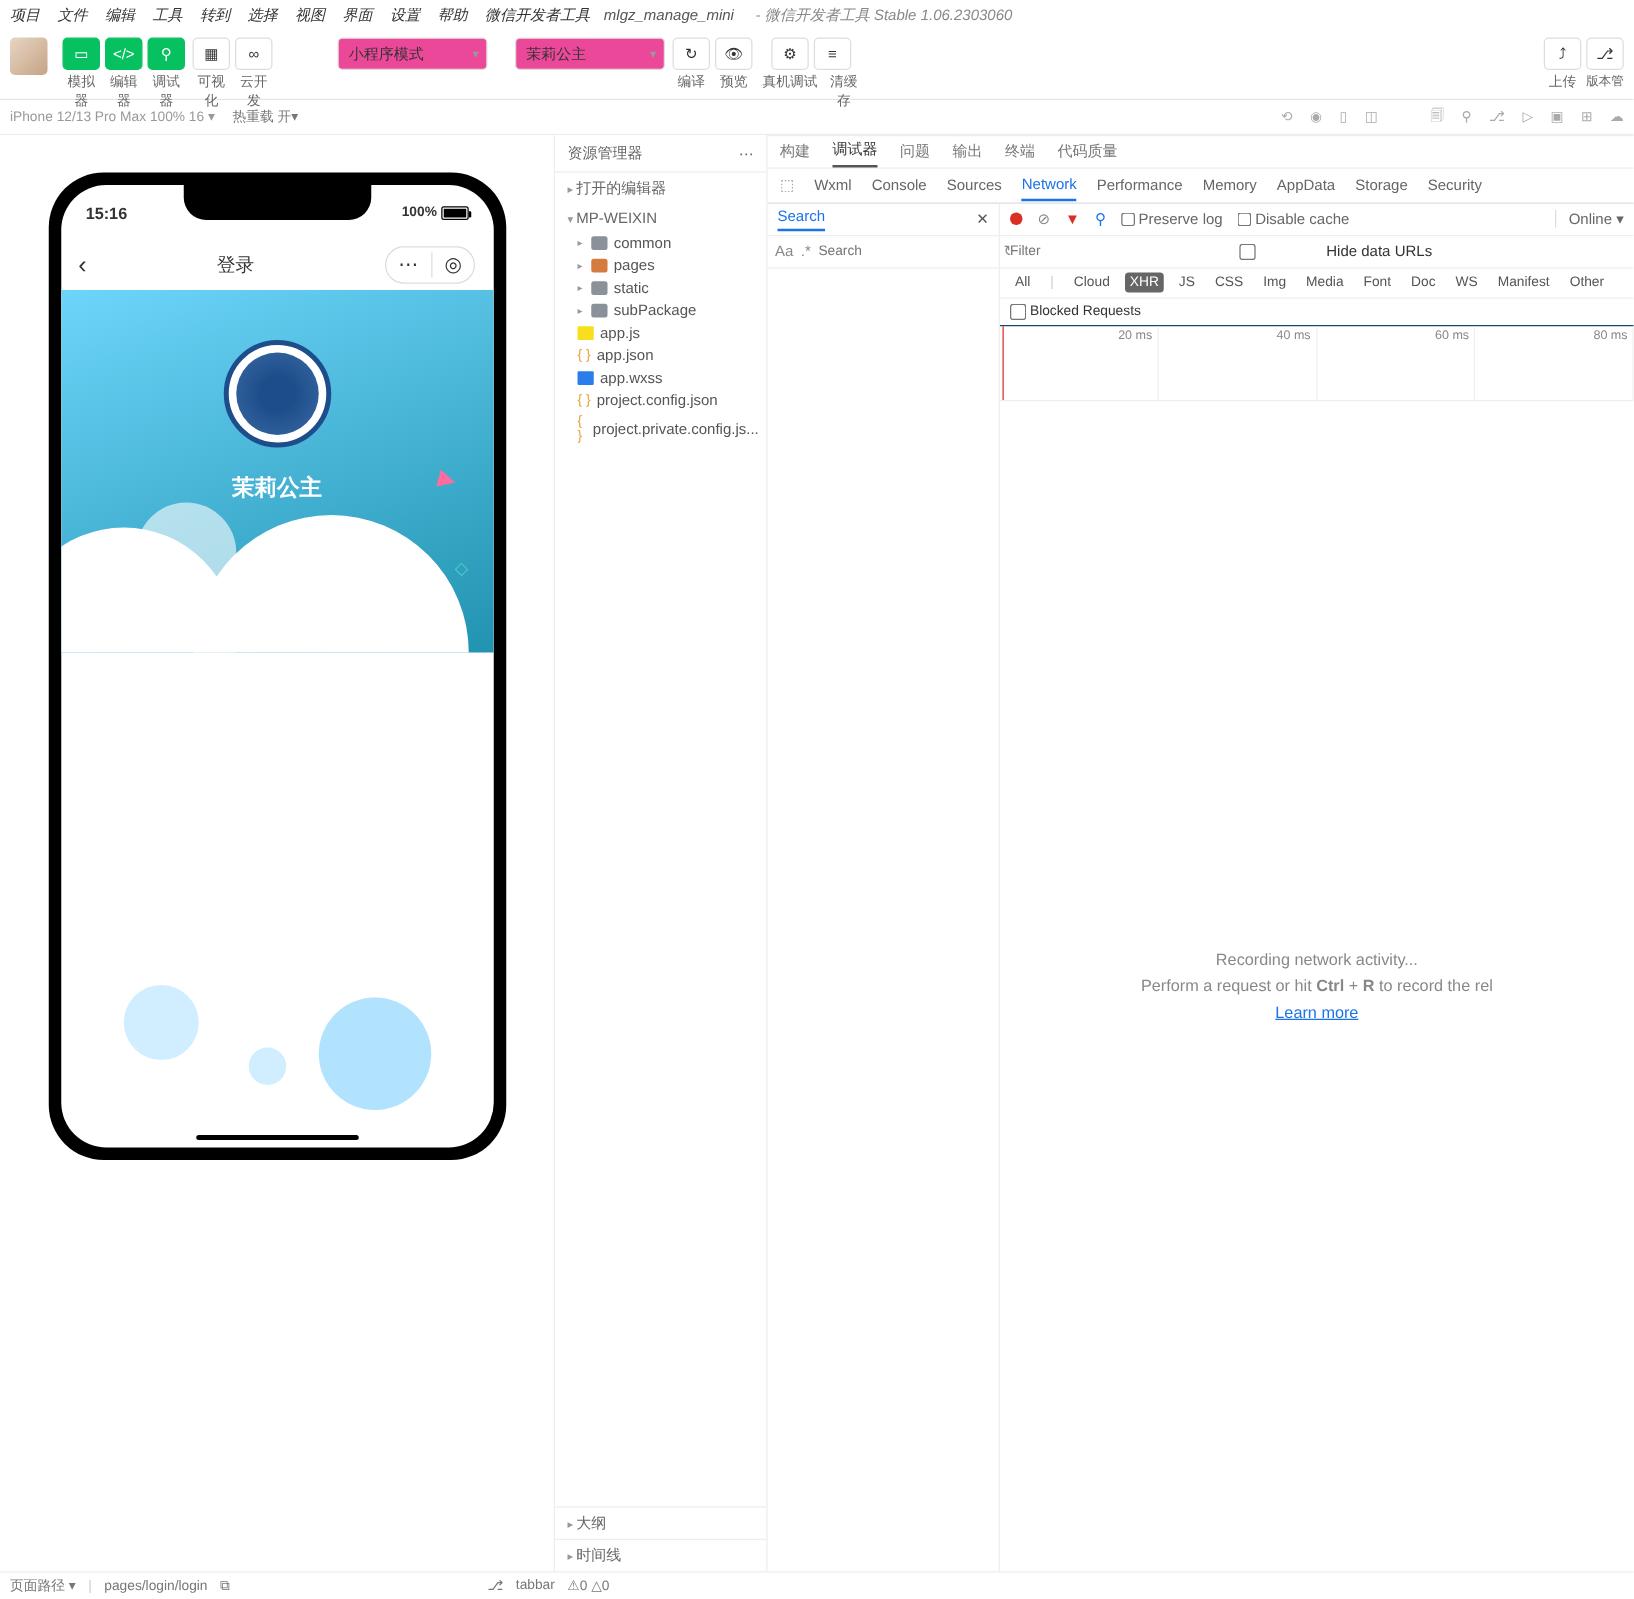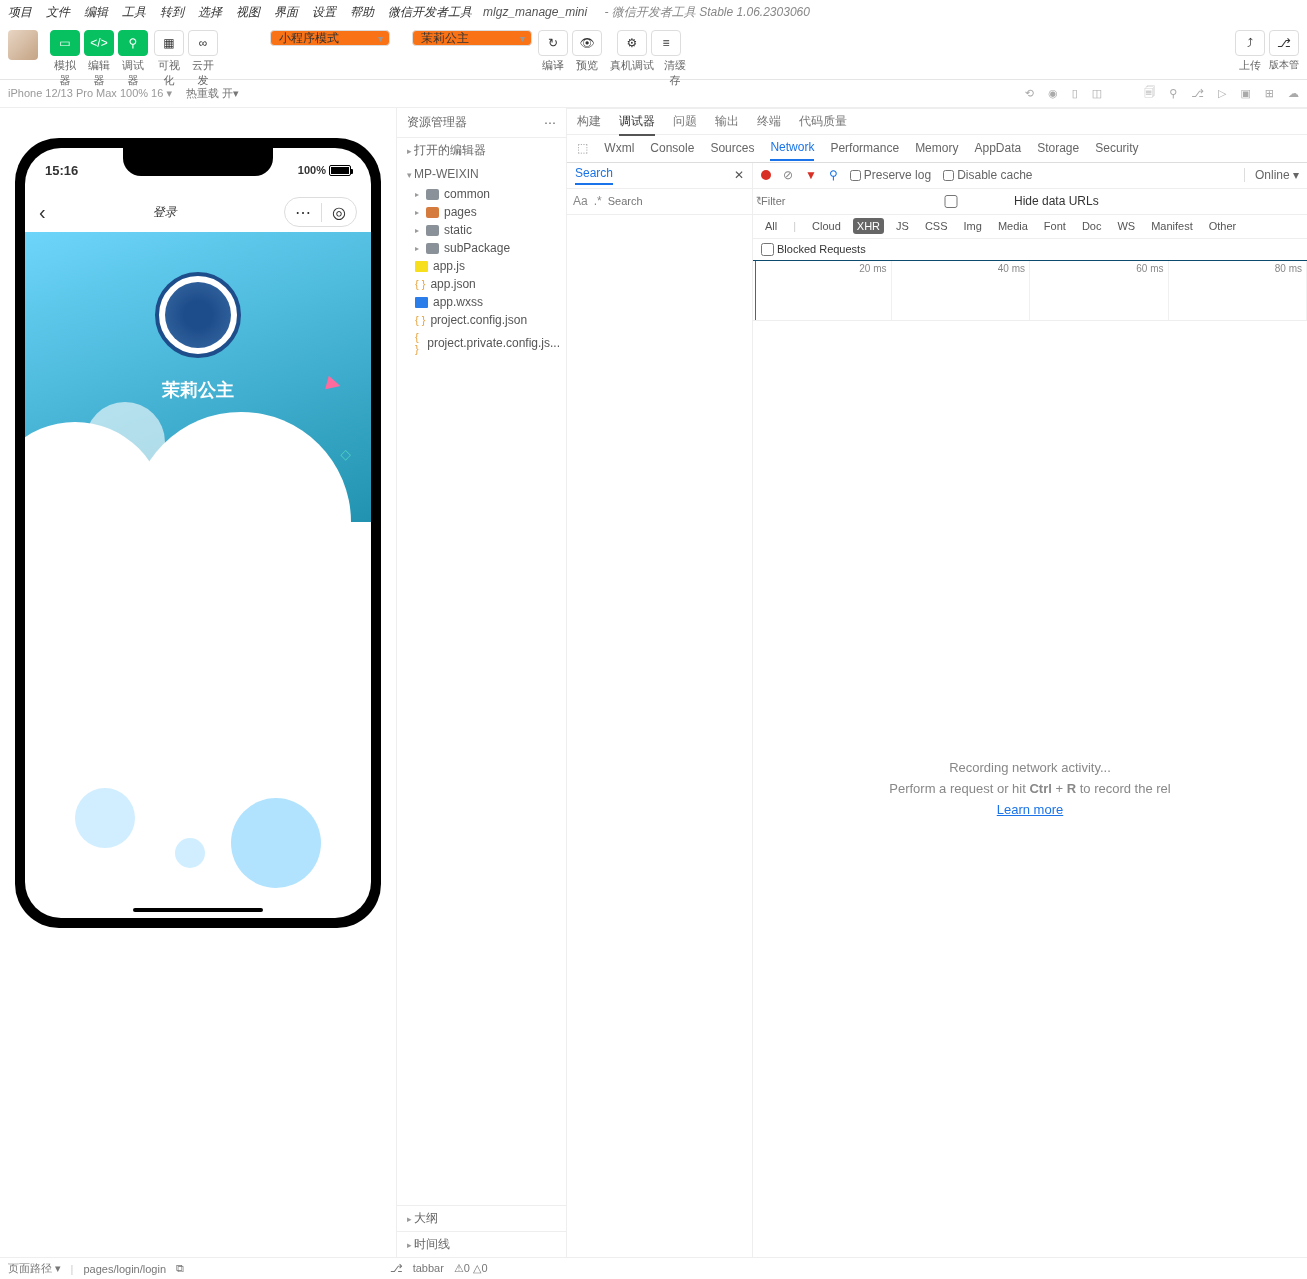--- a/index.html
+++ b/index.html
@@ -8,41 +8,41 @@
 .menubar span{margin-right:14px;cursor:default;}
 .title-center{position:absolute;left:50%;transform:translateX(-50%);color:#888;font-size:12px;}
 .title-center .proj{color:#555;}
 .toolbar{height:56px;border-bottom:1px solid #e5e5e5;display:flex;align-items:flex-start;padding:6px 8px;gap:6px;position:relative;}
 .tb-col{display:flex;flex-direction:column;align-items:center;gap:2px;}
 .tb-btns{display:flex;gap:4px;}
 .tb-btn{width:30px;height:26px;border:1px solid #ddd;border-radius:4px;display:flex;align-items:center;justify-content:center;background:#fff;cursor:pointer;}
 .tb-btn.green{background:#07c160;border-color:#07c160;color:#fff;}
 .tb-lbls{display:flex;gap:4px;font-size:11px;color:#666;}
 .tb-lbls span{width:30px;text-align:center;}
-.tb-sel{height:16px;border:1px solid #ddd;border-radius:4px;padding:0 20px 0 8px;background:#f97316;min-width:120px;display:flex;align-items:center;position:relative;cursor:pointer;}
+.tb-sel{height:26px;border:1px solid #ddd;border-radius:4px;padding:0 20px 0 8px;background:#ec4899;min-width:120px;display:flex;align-items:center;position:relative;cursor:pointer;}
 .tb-sel::after{content:"▾";position:absolute;right:6px;color:#999;font-size:10px;}
 .tb-right{position:absolute;right:8px;top:6px;display:flex;gap:4px;}
 .avatar{width:30px;height:30px;background:linear-gradient(135deg,#e8d5c4,#c4a484);border-radius:4px;margin-right:6px;}
 .sec-bar{height:28px;border-bottom:1px solid #eee;display:flex;align-items:center;padding:0 8px;gap:14px;color:#777;font-size:11px;}
 .sec-bar .dev{color:#999;}
 .sec-bar .ico{cursor:pointer;color:#aaa;}
 .sec-bar .spacer{flex:1;}
 .main{display:flex;height:calc(100% - 130px);}
-.sim-col{width:397px;border-right:1px solid #eee;display:flex;flex-direction:column;padding:10px;}
+.sim-col{width:444px;border-right:1px solid #eee;display:flex;flex-direction:column;padding:10px;}
 .phone{width:366px;height:790px;background:#000;border-radius:44px;padding:10px;margin:20px auto 0;position:relative;}
 .screen{width:100%;height:100%;background:#fff;border-radius:36px;overflow:hidden;position:relative;}
 .notch{position:absolute;top:0;left:50%;transform:translateX(-50%);width:150px;height:28px;background:#000;border-radius:0 0 18px 18px;z-index:10;}
 .status{height:44px;display:flex;align-items:center;justify-content:space-between;padding:0 20px;font-size:13px;font-weight:600;}
 .battery{display:flex;align-items:center;gap:3px;font-size:11px;}
 .bat-icon{width:22px;height:11px;border:1px solid #000;border-radius:2px;position:relative;}
 .bat-icon::before{content:"";position:absolute;left:1px;top:1px;bottom:1px;right:1px;background:#000;}
 .bat-icon::after{content:"";position:absolute;right:-3px;top:3px;width:2px;height:5px;background:#000;border-radius:0 1px 1px 0;}
 .navbar{height:40px;display:flex;align-items:center;justify-content:space-between;padding:0 14px;}
 .nav-back{font-size:20px;font-weight:300;}
-.nav-title{font-size:12px;font-style:italic;}
+.nav-title{font-size:15px;}
 .nav-cap{display:flex;border:1px solid #ddd;border-radius:16px;height:30px;align-items:center;}
 .nav-cap span{padding:0 10px;font-size:16px;}
 .nav-cap span:first-child{border-right:1px solid #ddd;}
 .hero{height:290px;background:linear-gradient(160deg,#6dd5fa 0%,#2193b0 100%);position:relative;overflow:hidden;display:flex;flex-direction:column;align-items:center;padding-top:20px;}
 .blob{position:absolute;background:#fff;border-radius:50%;}
 .b1{width:180px;height:180px;bottom:-80px;left:-40px;}
 .b2{width:220px;height:220px;bottom:-110px;right:20px;}
 .b3{width:80px;height:80px;bottom:40px;left:60px;opacity:.6;}
 .logo{width:86px;height:86px;border-radius:50%;background:#fff;border:4px solid #1e4d8b;display:flex;align-items:center;justify-content:center;position:relative;z-index:2;margin-top:20px;}
 .logo-inner{width:66px;height:66px;border-radius:50%;background:radial-gradient(circle,#1e4d8b 30%,#3a6ba5 100%);}
@@ -68,21 +68,21 @@
 .tree-item{padding:2px 6px;font-size:12px;color:#555;display:flex;align-items:center;gap:5px;cursor:pointer;}
 .tree-item.folder::before{content:"▸";color:#999;font-size:8px;margin-right:2px;}
 .fi{width:13px;height:11px;border-radius:2px;display:inline-block;}
 .fi.folder{background:#8a9199;}
 .fi.pages{background:#d67b3e;}
 .fi.js{background:#f7df1e;border-radius:1px;}
 .fi.json{width:auto;height:auto;color:#e6a23c;font-size:11px;}
 .fi.wxss{background:#2b7de9;border-radius:1px;}
 .editor-col{flex:1;display:flex;flex-direction:column;}
 .editor-top{flex:1;border-bottom:1px solid #eee;}
-.debug-tabs{height:26px;border-bottom:1px solid #eee;display:flex;align-items:flex-start;padding:0 10px;gap:18px;font-size:12px;color:#777;}
+.debug-tabs{height:26px;border-bottom:1px solid #eee;display:flex;align-items:flex-end;padding:0 10px;gap:18px;font-size:12px;color:#777;}
 .debug-tabs span{cursor:pointer;padding:4px 0;}
 .debug-tabs span.active{color:#333;border-bottom:2px solid #555;}
 .dev-tabs{height:28px;border-bottom:1px solid #ddd;display:flex;align-items:center;padding:0 10px;gap:16px;font-size:12px;color:#666;}
 .dev-tabs span{cursor:pointer;padding:5px 0;}
 .dev-tabs span.active{color:#1a73e8;border-bottom:2px solid #1a73e8;}
 .dev-tabs .ico-sel{color:#999;}
 .net-panel{display:flex;height:calc(100% - 54px);}
 .search-col{width:186px;border-right:1px solid #eee;display:flex;flex-direction:column;}
 .search-head{height:26px;border-bottom:1px solid #eee;display:flex;align-items:center;padding:0 8px;font-size:12px;color:#555;}
 .search-head .active{border-bottom:2px solid #1a73e8;color:#1a73e8;padding-bottom:3px;}

